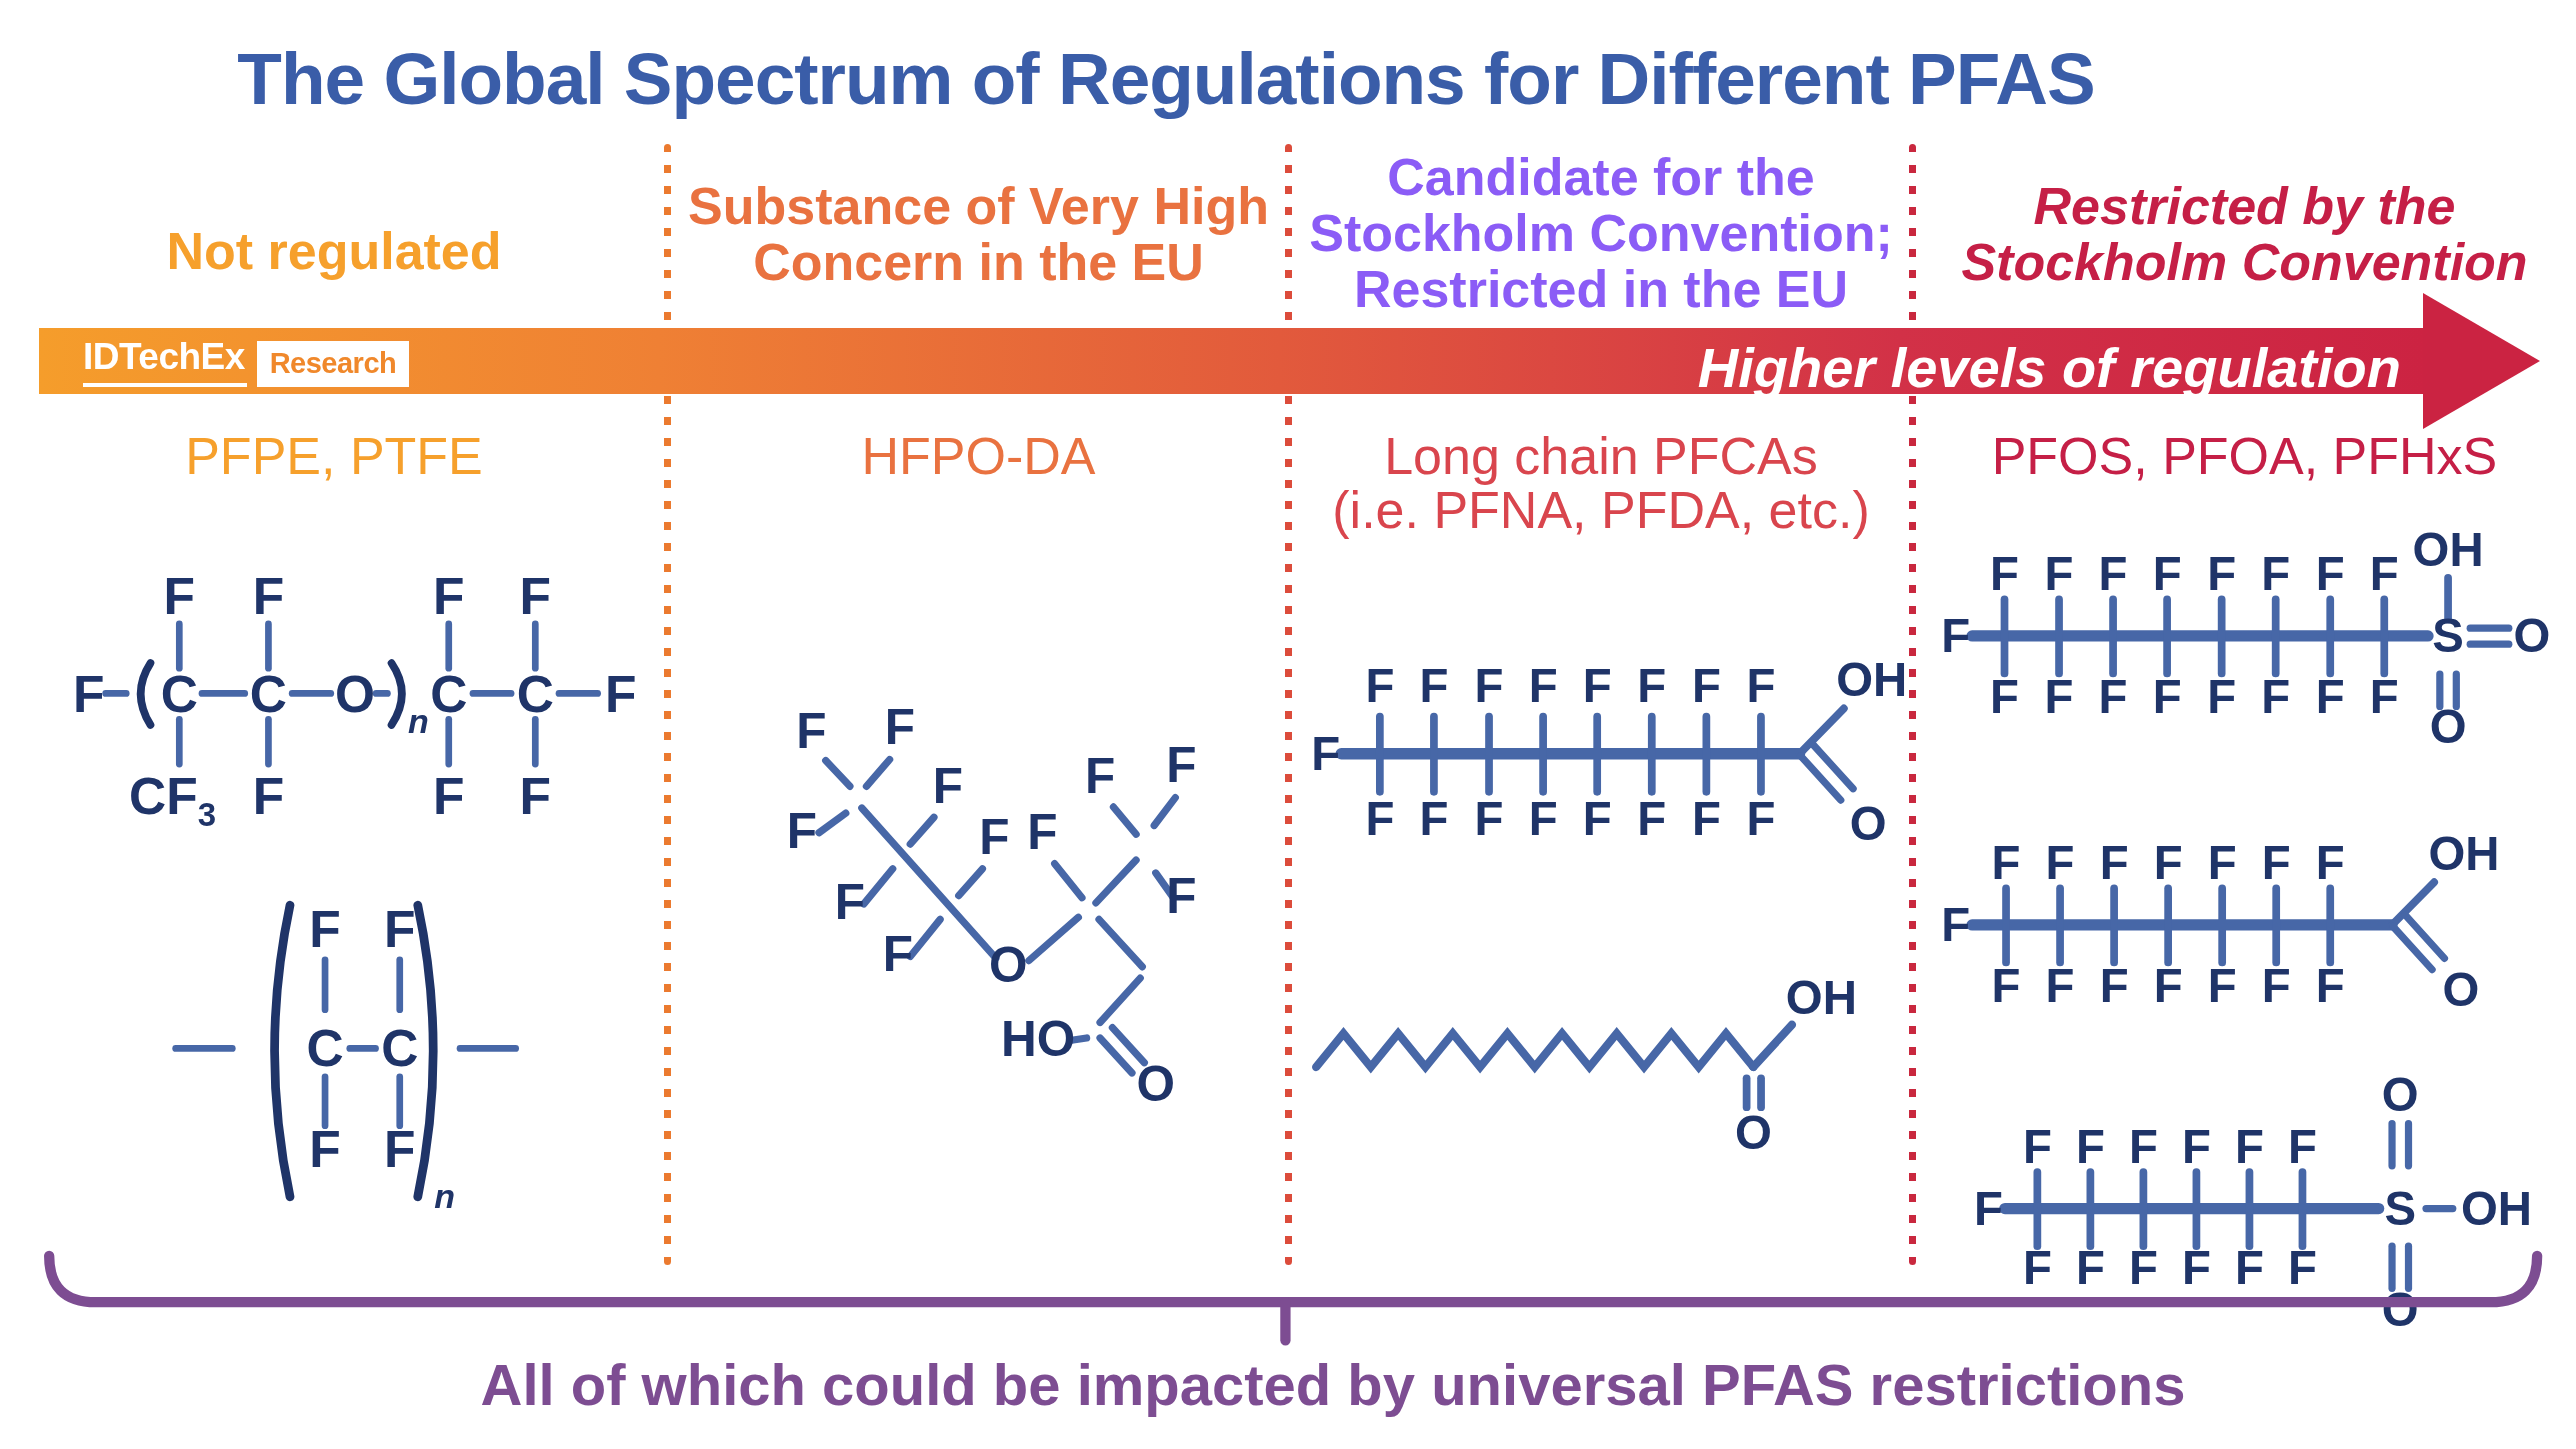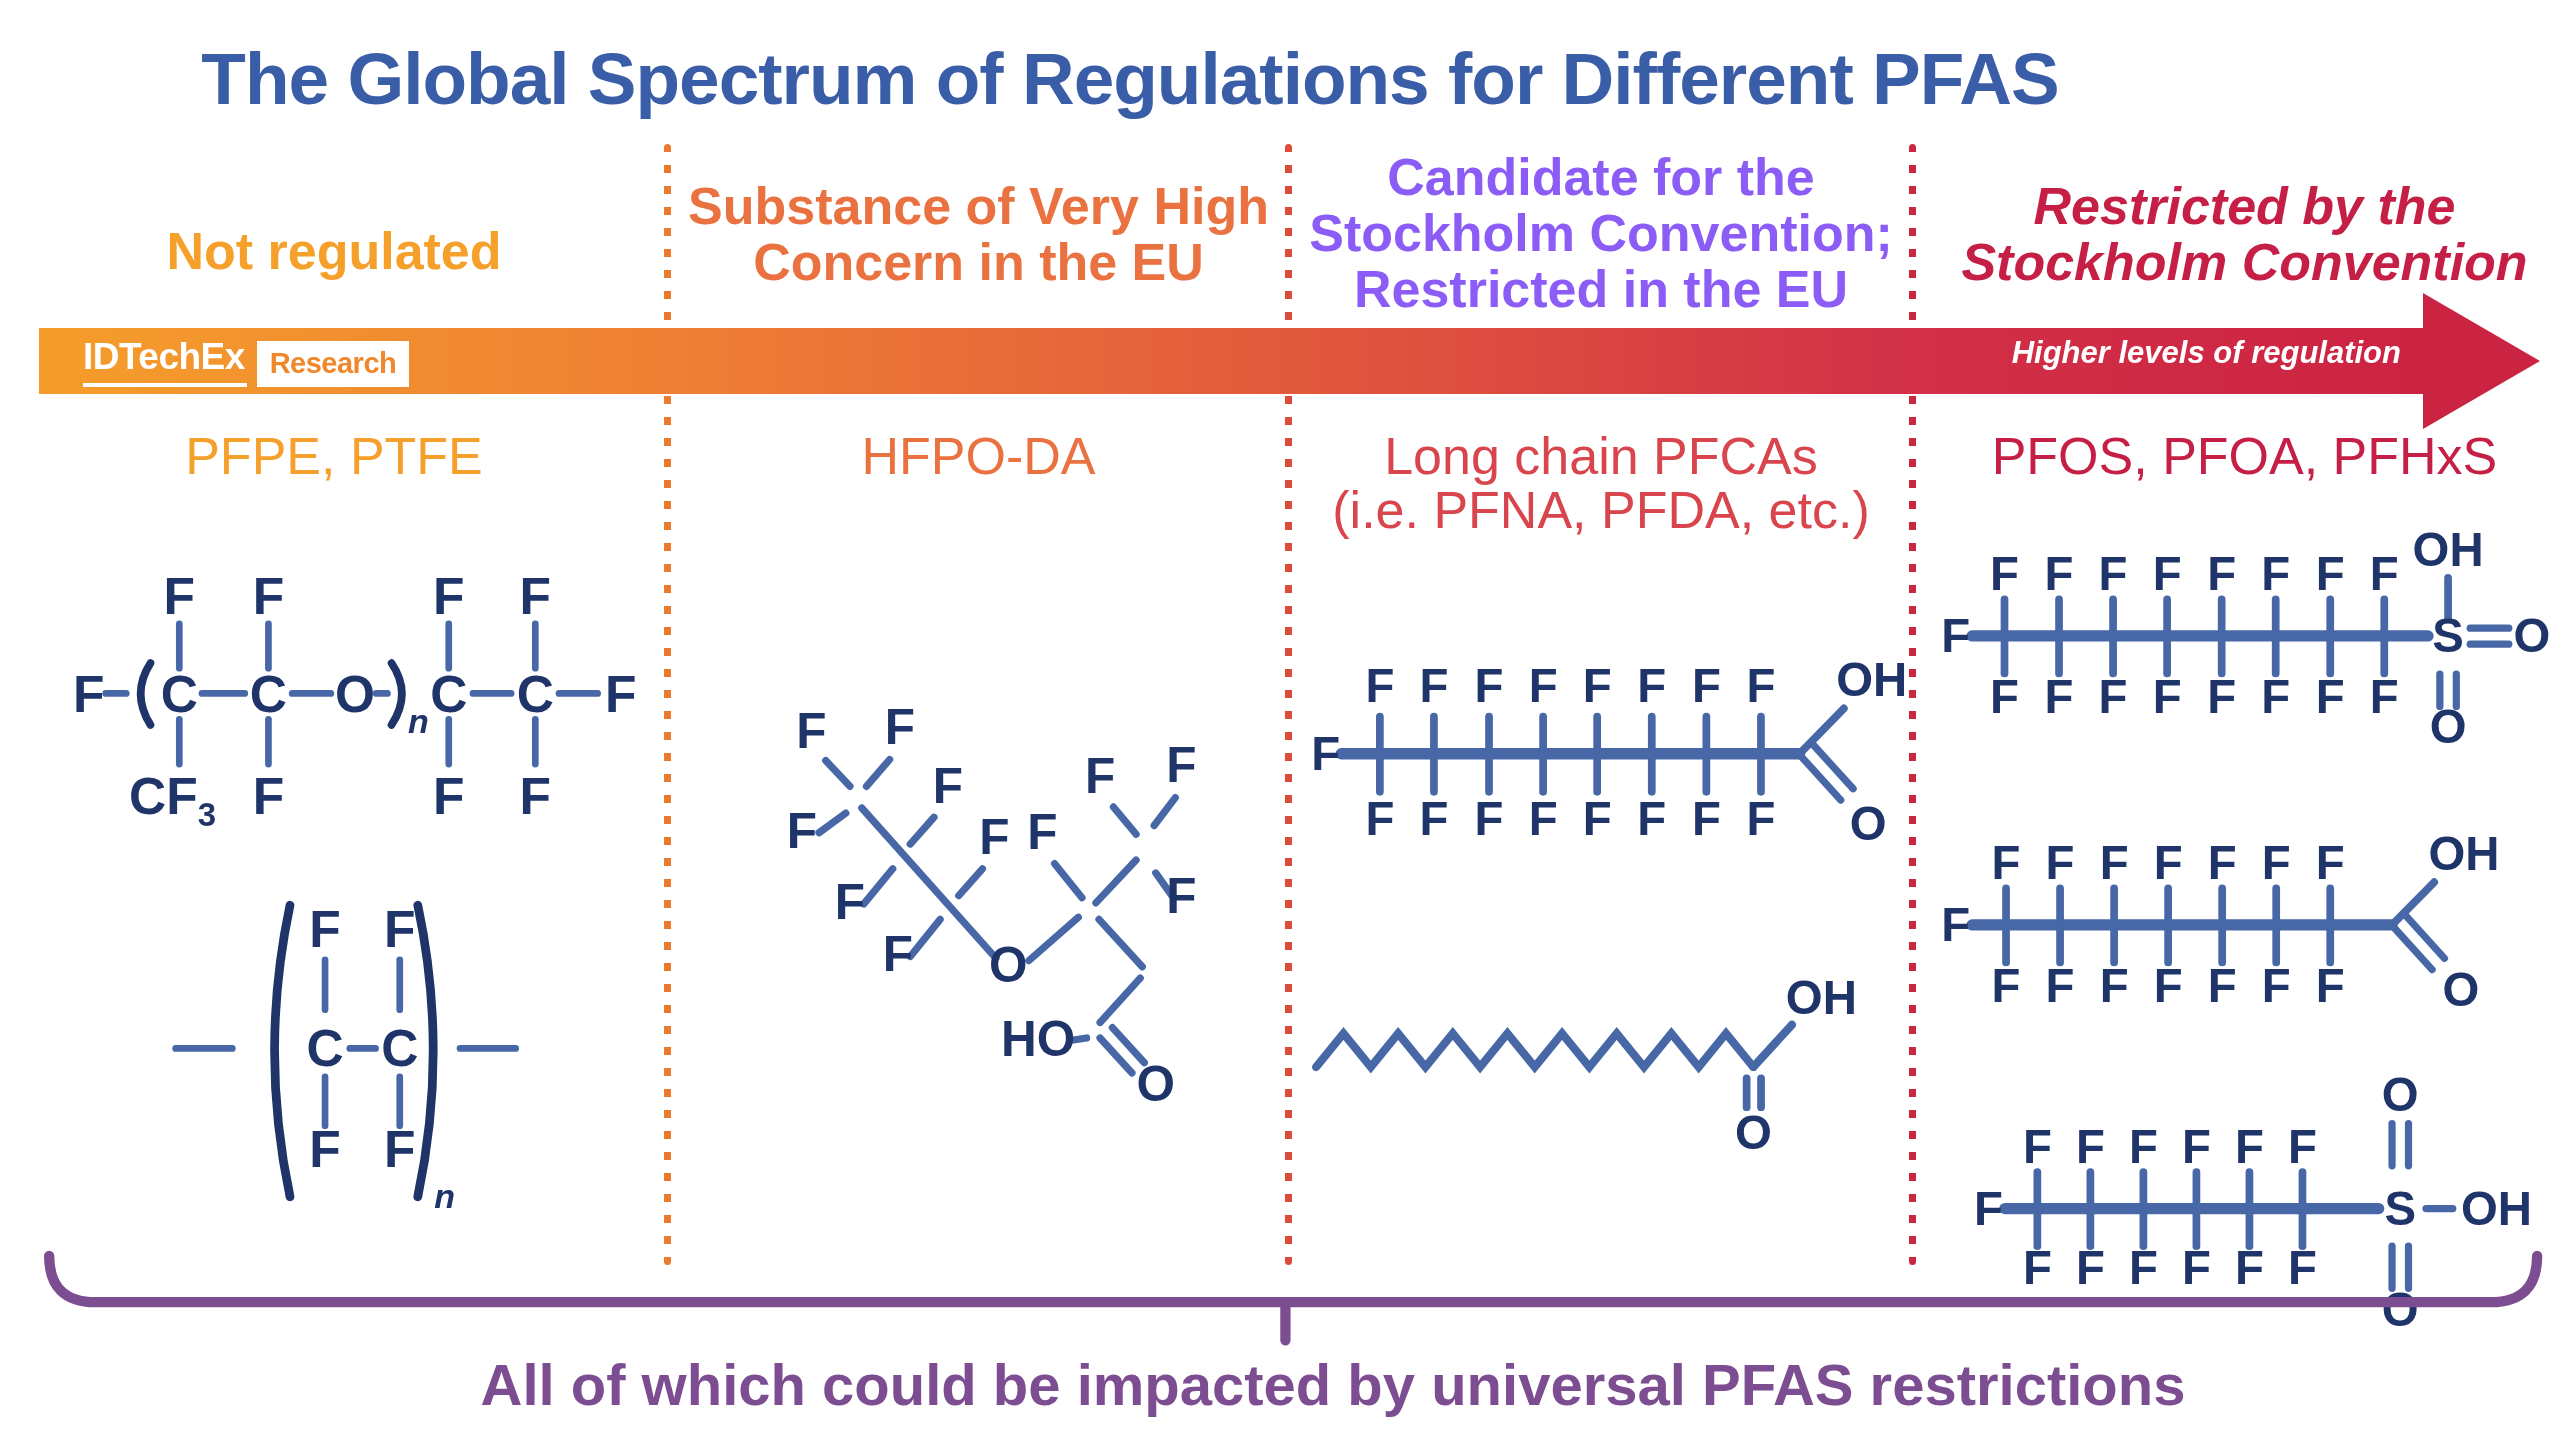--- a/index.html
+++ b/index.html
@@ -1,21 +1,21 @@
 <!DOCTYPE html>
 <html style="font-size:8.2px"><head>
 <meta charset="utf-8">
 <style>
   html,body{margin:0;padding:0;background:#ffffff;}
   .canvas{position:relative;width:2576px;height:1449px;background:#ffffff;overflow:hidden;
           font-family:"Liberation Sans",sans-serif;}
 
   
   .title{position:absolute;left:0;top:37px;width:2260px;text-align:center;
-         font-size:73px;font-weight:bold;letter-spacing:-1px;color:#3A5DA8;}
+         font-size:73px;font-weight:bold;letter-spacing:-1px;color:#3A5DA8;padding-left:36px;}
 
   
   .divider{position:absolute;top:144px;height:1121px;width:7.2px;border-radius:3.6px;
            background:repeating-linear-gradient(to bottom, var(--dc) 0 7.7px, transparent 7.7px 21px);}
   .d1{left:664px;--dc:#EB7A2F;}
   .d2{left:1285px;--dc:#DC4C3B;}
   .d3{left:1909px;--dc:#C9283E;}
 
   
   .heading{position:absolute;text-align:center;font-weight:bold;font-size:52px;line-height:56px;}
@@ -31,21 +31,21 @@
   .e3{left:1289px;width:624px;color:#D9454D;}
   .e4{left:1913px;width:663px;color:#C51F46;}
 
   
   .arrow-bar{position:absolute;left:39px;top:328px;width:2385px;height:66px;
              background:linear-gradient(90deg,#F59D2B 0%,#EF8034 26%,#E25A3C 52%,#D23147 78%,#CC2342 100%);}
   .arrow-head{position:absolute;left:2423px;top:293px;width:0;height:0;
               border-top:68px solid transparent;border-bottom:68px solid transparent;
               border-left:117px solid #CB2342;}
   .arrow-label{position:absolute;left:1340px;top:335px;width:1061px;text-align:right;
-               font-size:31px;font-weight:bold;font-style:italic;color:#ffffff;}
+               font-size:56px;font-weight:bold;font-style:italic;color:#ffffff;}
 
   
   .logo{position:absolute;left:28px;top:8.2px;display:flex;align-items:flex-end;gap:10.3px;margin-left:16px;}
   .logo-brand{color:#ffffff;font-size:37px;font-weight:bold;border-bottom:4.6px solid #ffffff;
               padding:0 2.1px 5.2px 0;letter-spacing:-0.5px;}
   .logo-box{background:#ffffff;color:#F0882B;font-size:29px;font-weight:bold;
             padding:6.2px 12.4px 7.2px 12.4px;letter-spacing:-0.5px;}
 
   
   .mol{position:absolute;}

